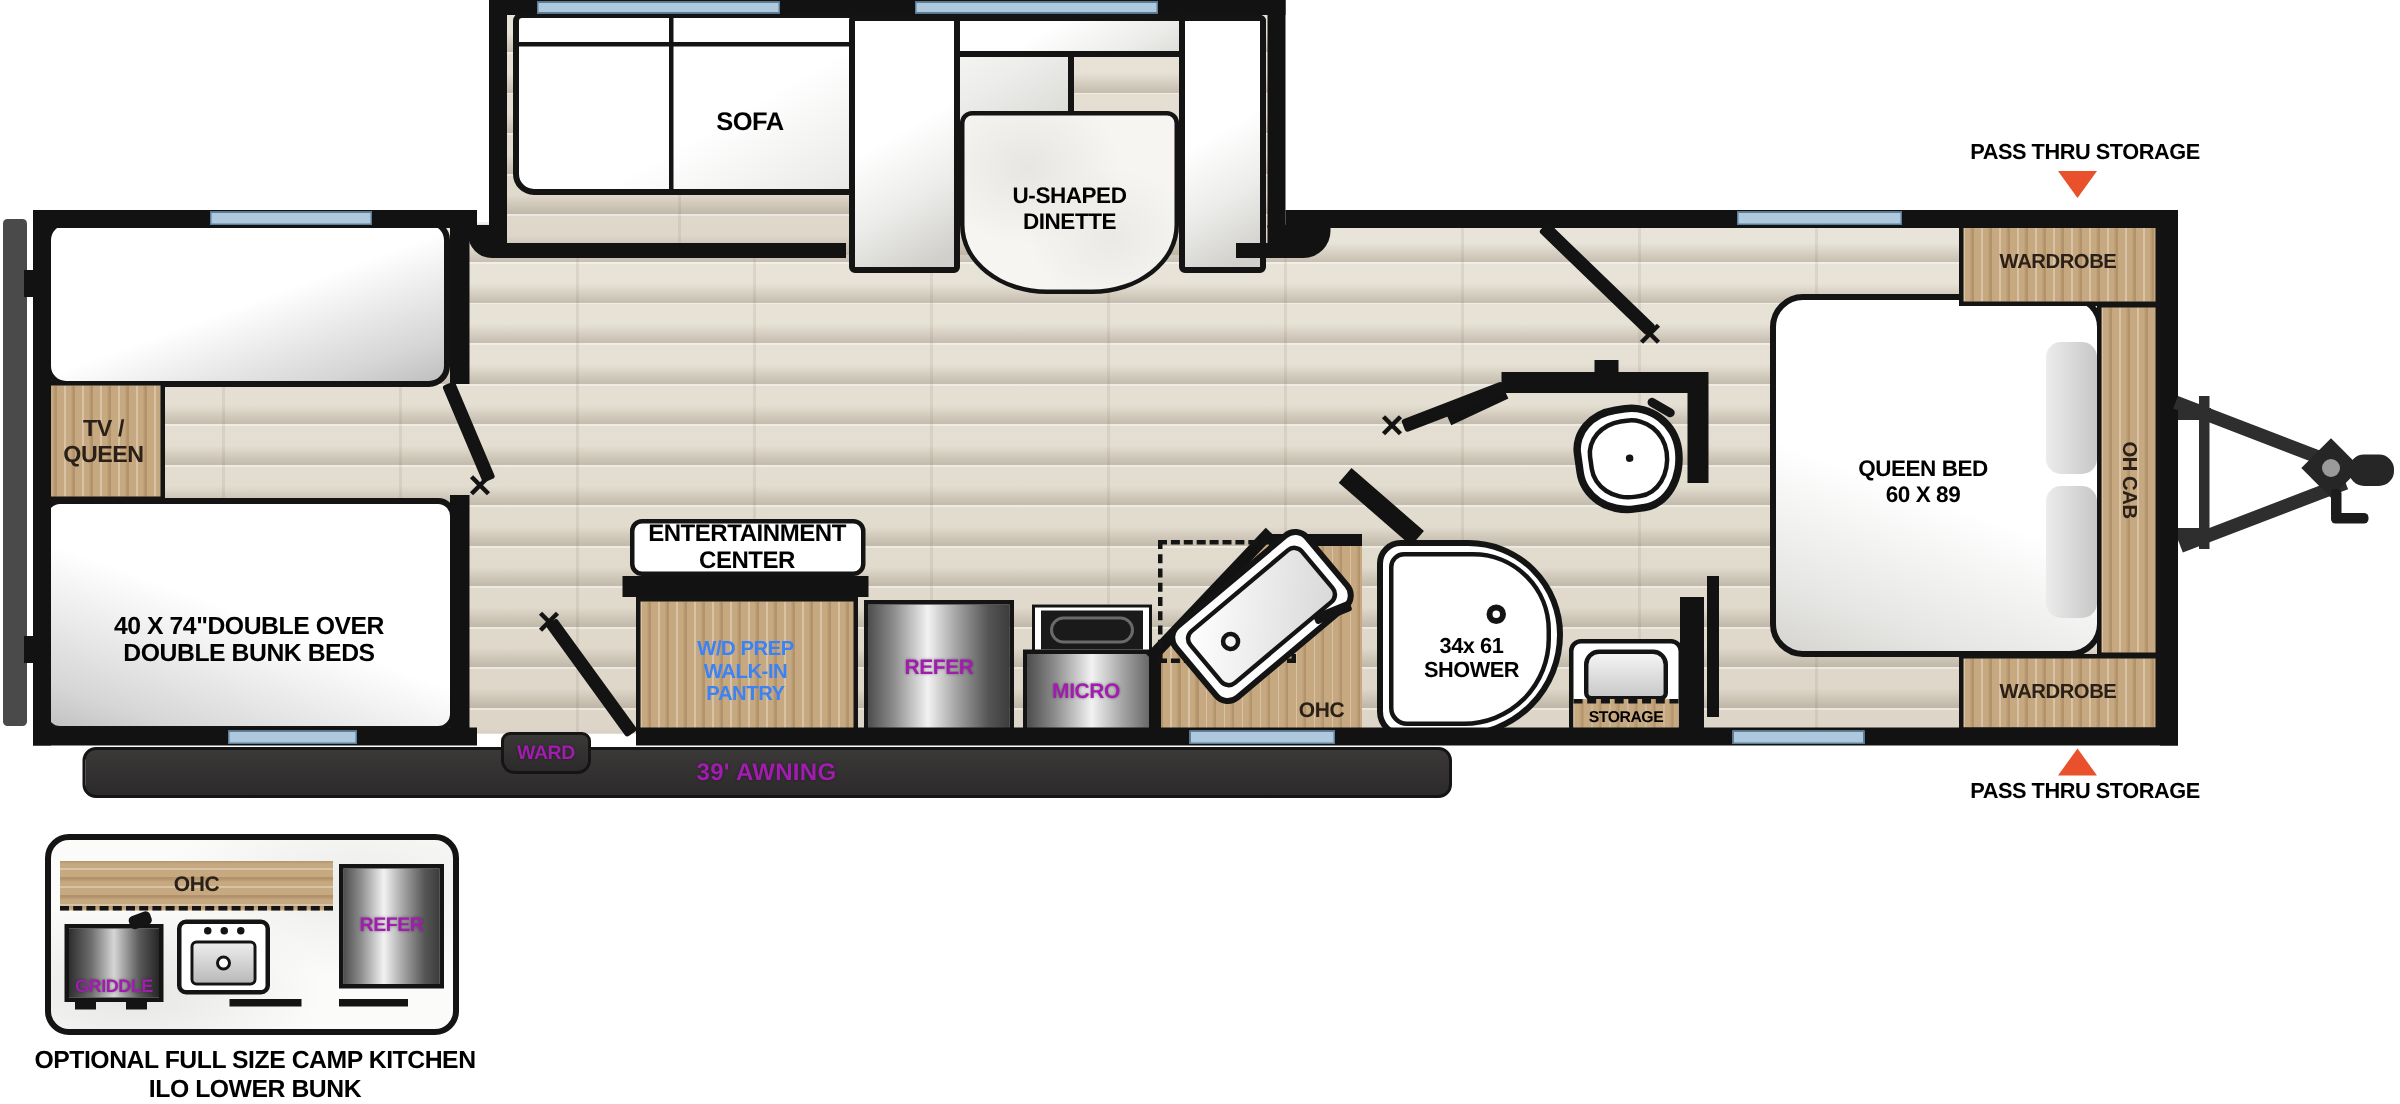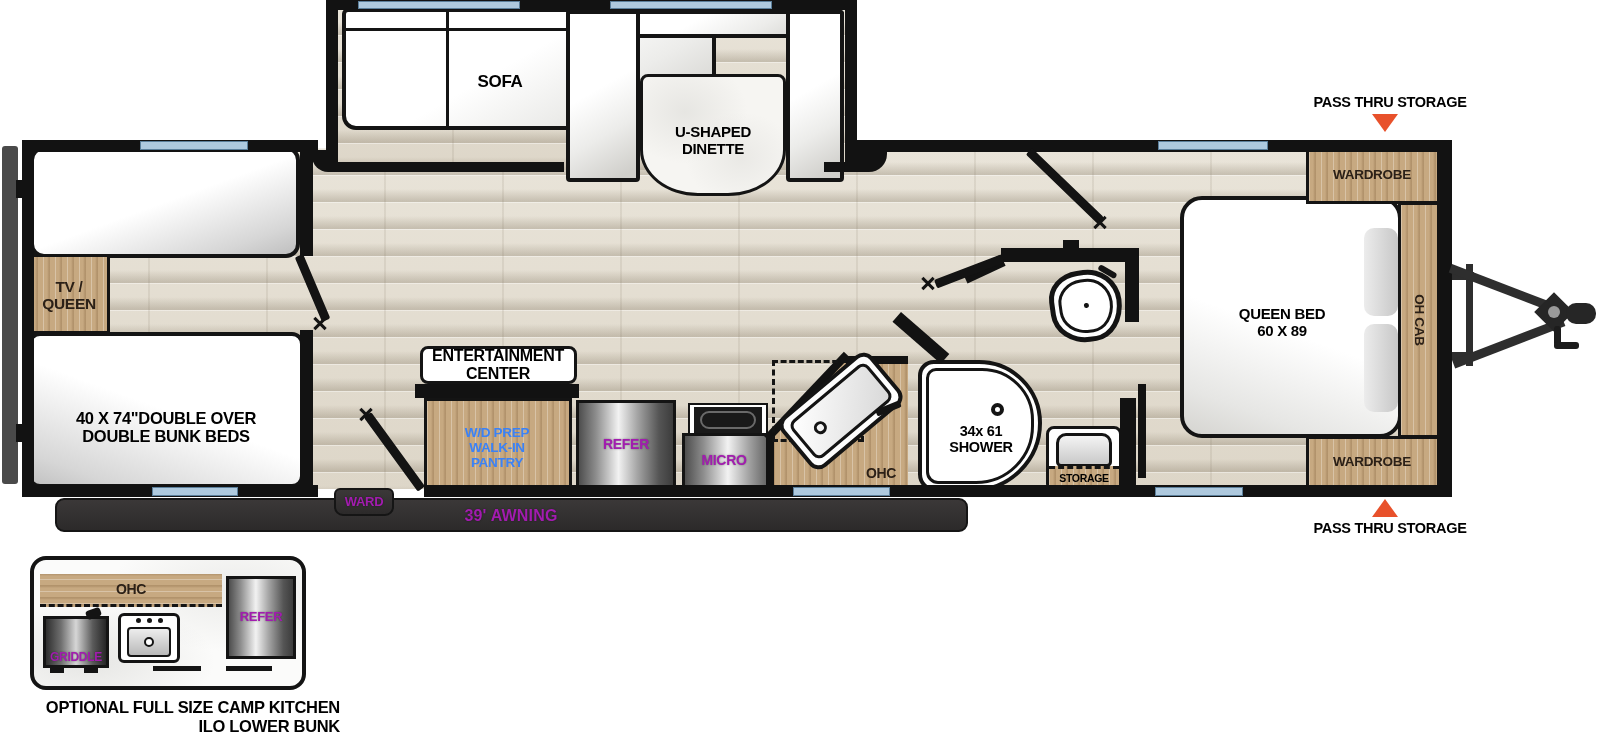--- a/index.html
+++ b/index.html
@@ -210,16 +210,16 @@
   <div class="abs" style="left:147px;top:618px;width:5px;height:5px;background:#141414;border-radius:50%;"></div>
   <div class="abs" style="left:158px;top:618px;width:5px;height:5px;background:#141414;border-radius:50%;"></div>
   <div class="abs" style="left:127px;top:627px;width:44px;height:30px;background:linear-gradient(180deg,#ededed,#b9b9b9);border:2px solid #141414;box-sizing:border-box;border-radius:4px;"></div>
   <div class="abs" style="left:144px;top:637px;width:10px;height:10px;background:#fff;border:2px solid #141414;border-radius:50%;box-sizing:border-box;"></div>
   <div class="abs" style="left:153px;top:666px;width:48px;height:5px;background:#141414;"></div>
   <div class="abs" style="left:226px;top:666px;width:46px;height:5px;background:#141414;"></div>
 
   <div class="lbl" style="left:131px;top:590px;font-size:14px;color:#2b2017;">OHC</div>
   <div class="lbl wlbl" style="left:76px;top:641px;font-size:12px;margin-top:17px;">GRIDDLE</div>
   <div class="lbl wlbl" style="left:261px;top:617px;font-size:13px;">REFER</div>
-  <div class="lbl" style="left:170px;top:717px;font-size:16.5px;line-height:1.15;white-space:pre-line;width:340px;text-align:right;">OPTIONAL FULL SIZE CAMP KITCHEN
+  <div class="lbl" style="left:170px;top:717px;font-size:16.5px;line-height:1.15;white-space:pre-line;width:340px;">OPTIONAL FULL SIZE CAMP KITCHEN
 ILO LOWER BUNK</div>
 
 </div>
 
 </body></html>

